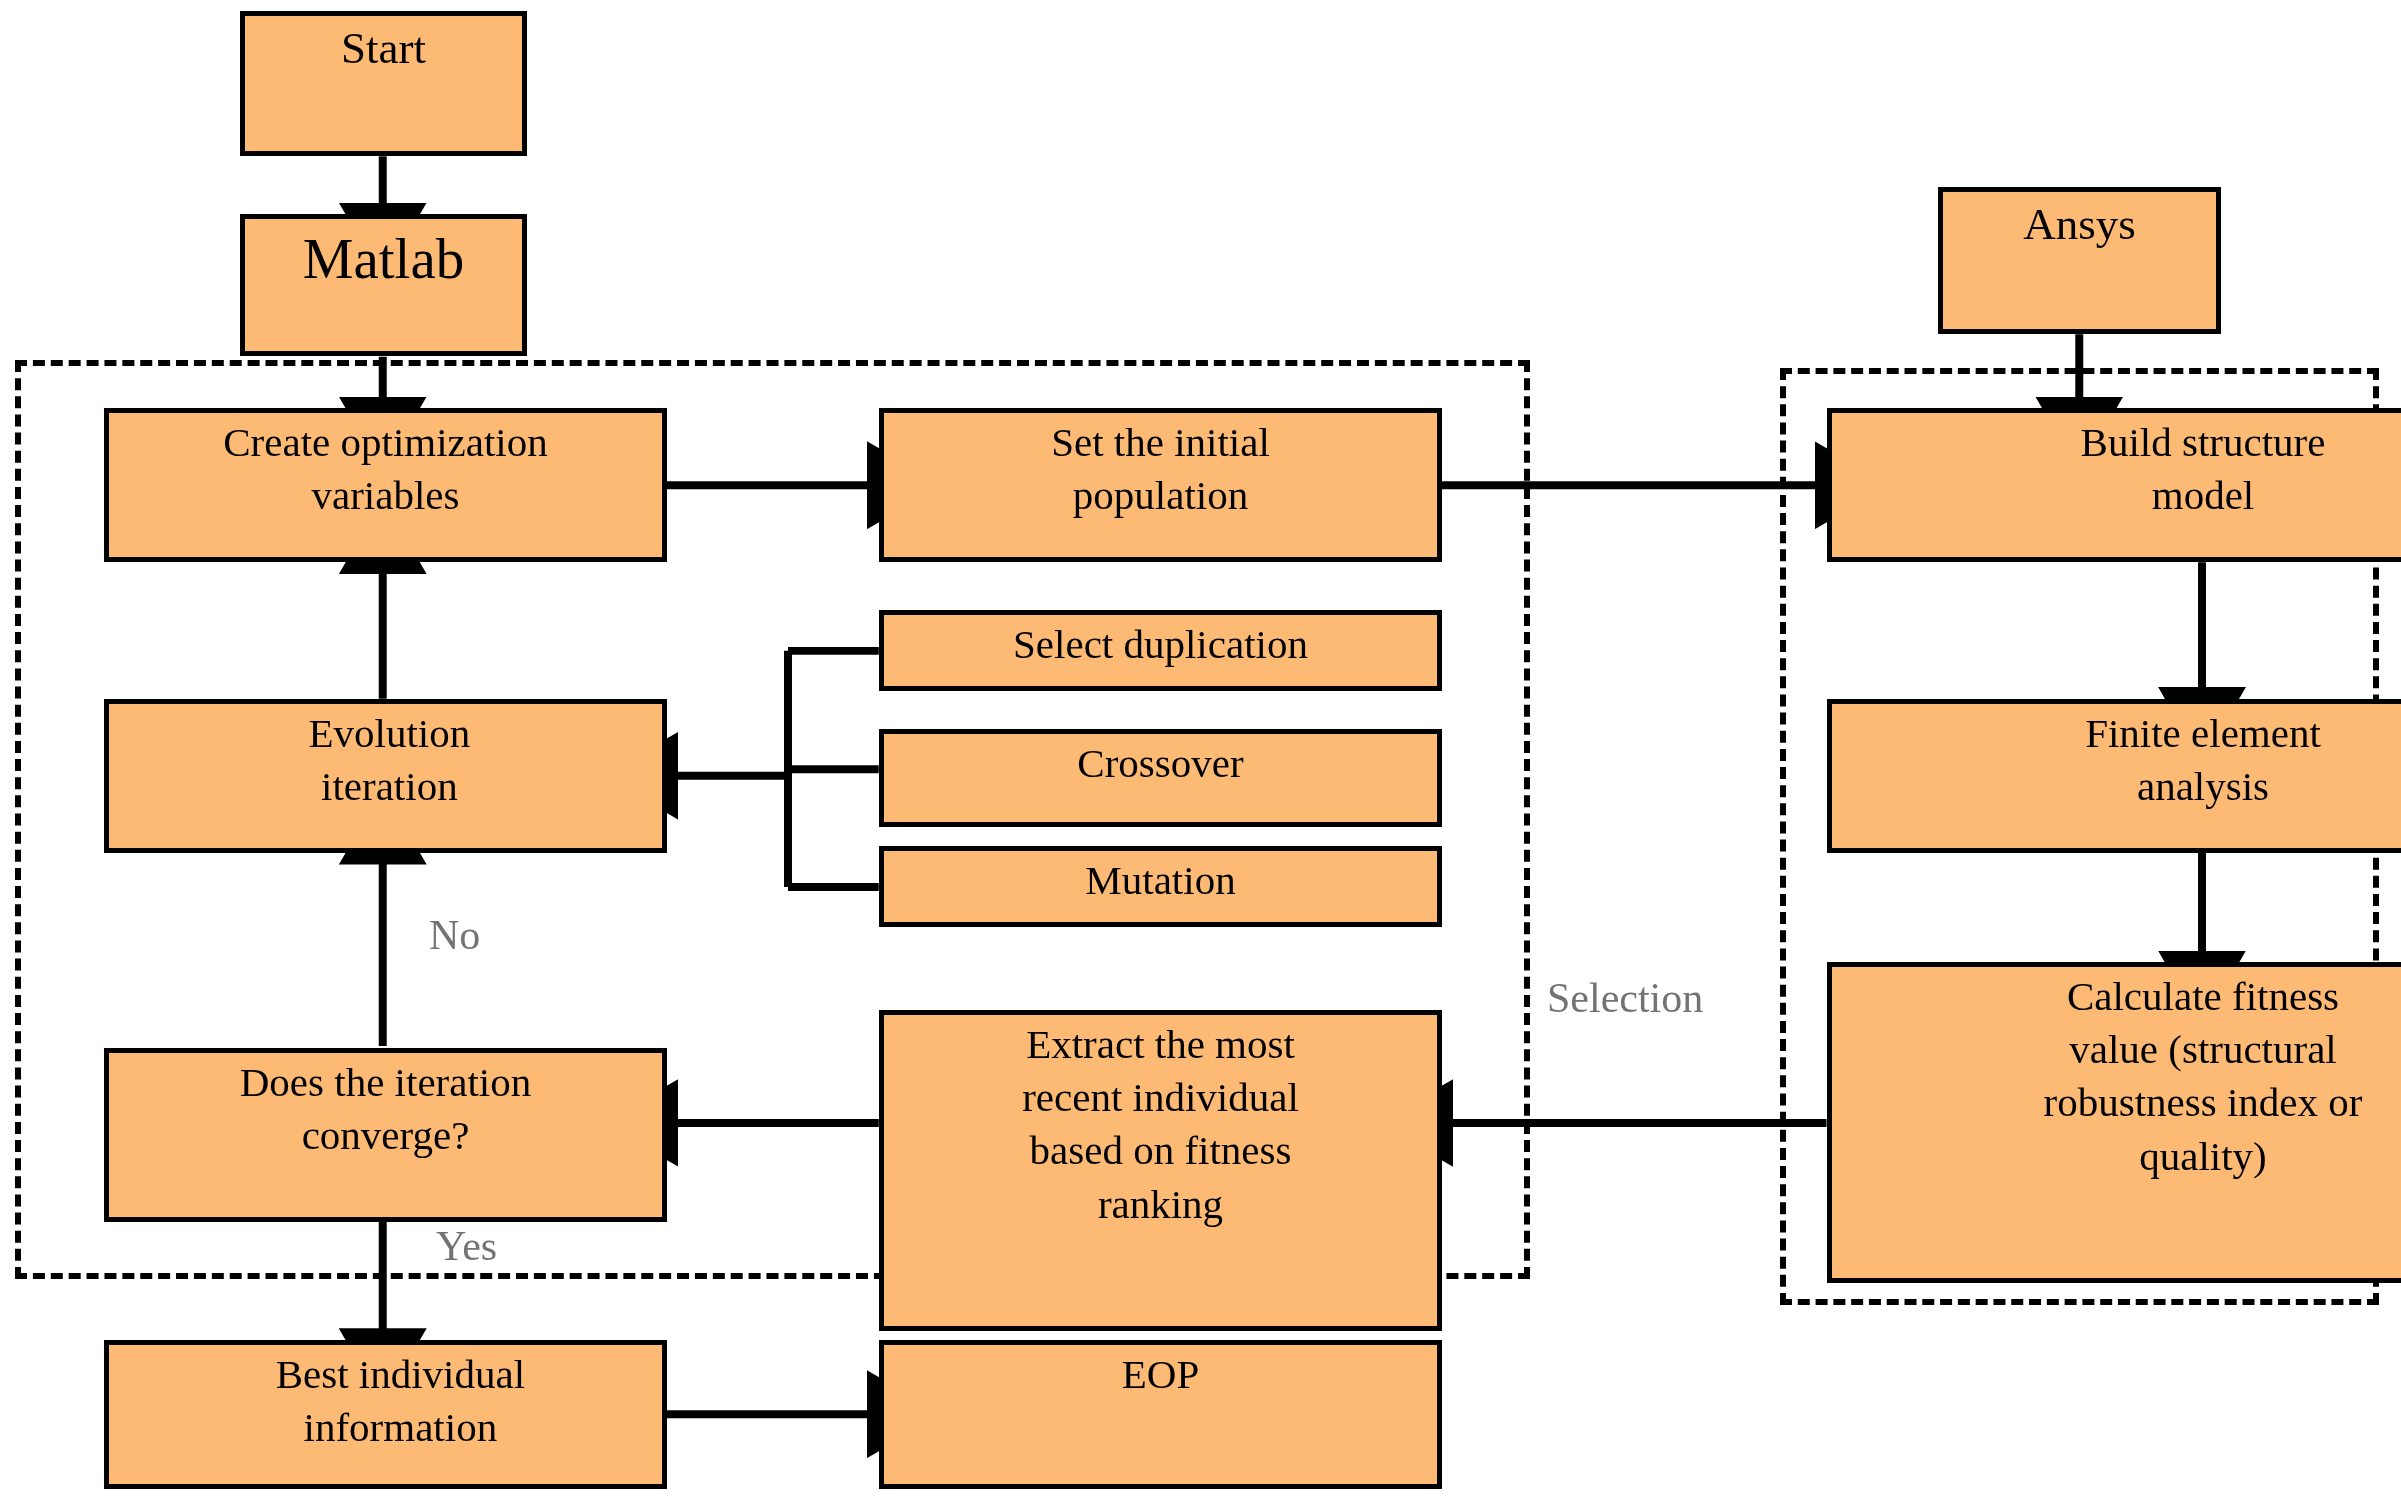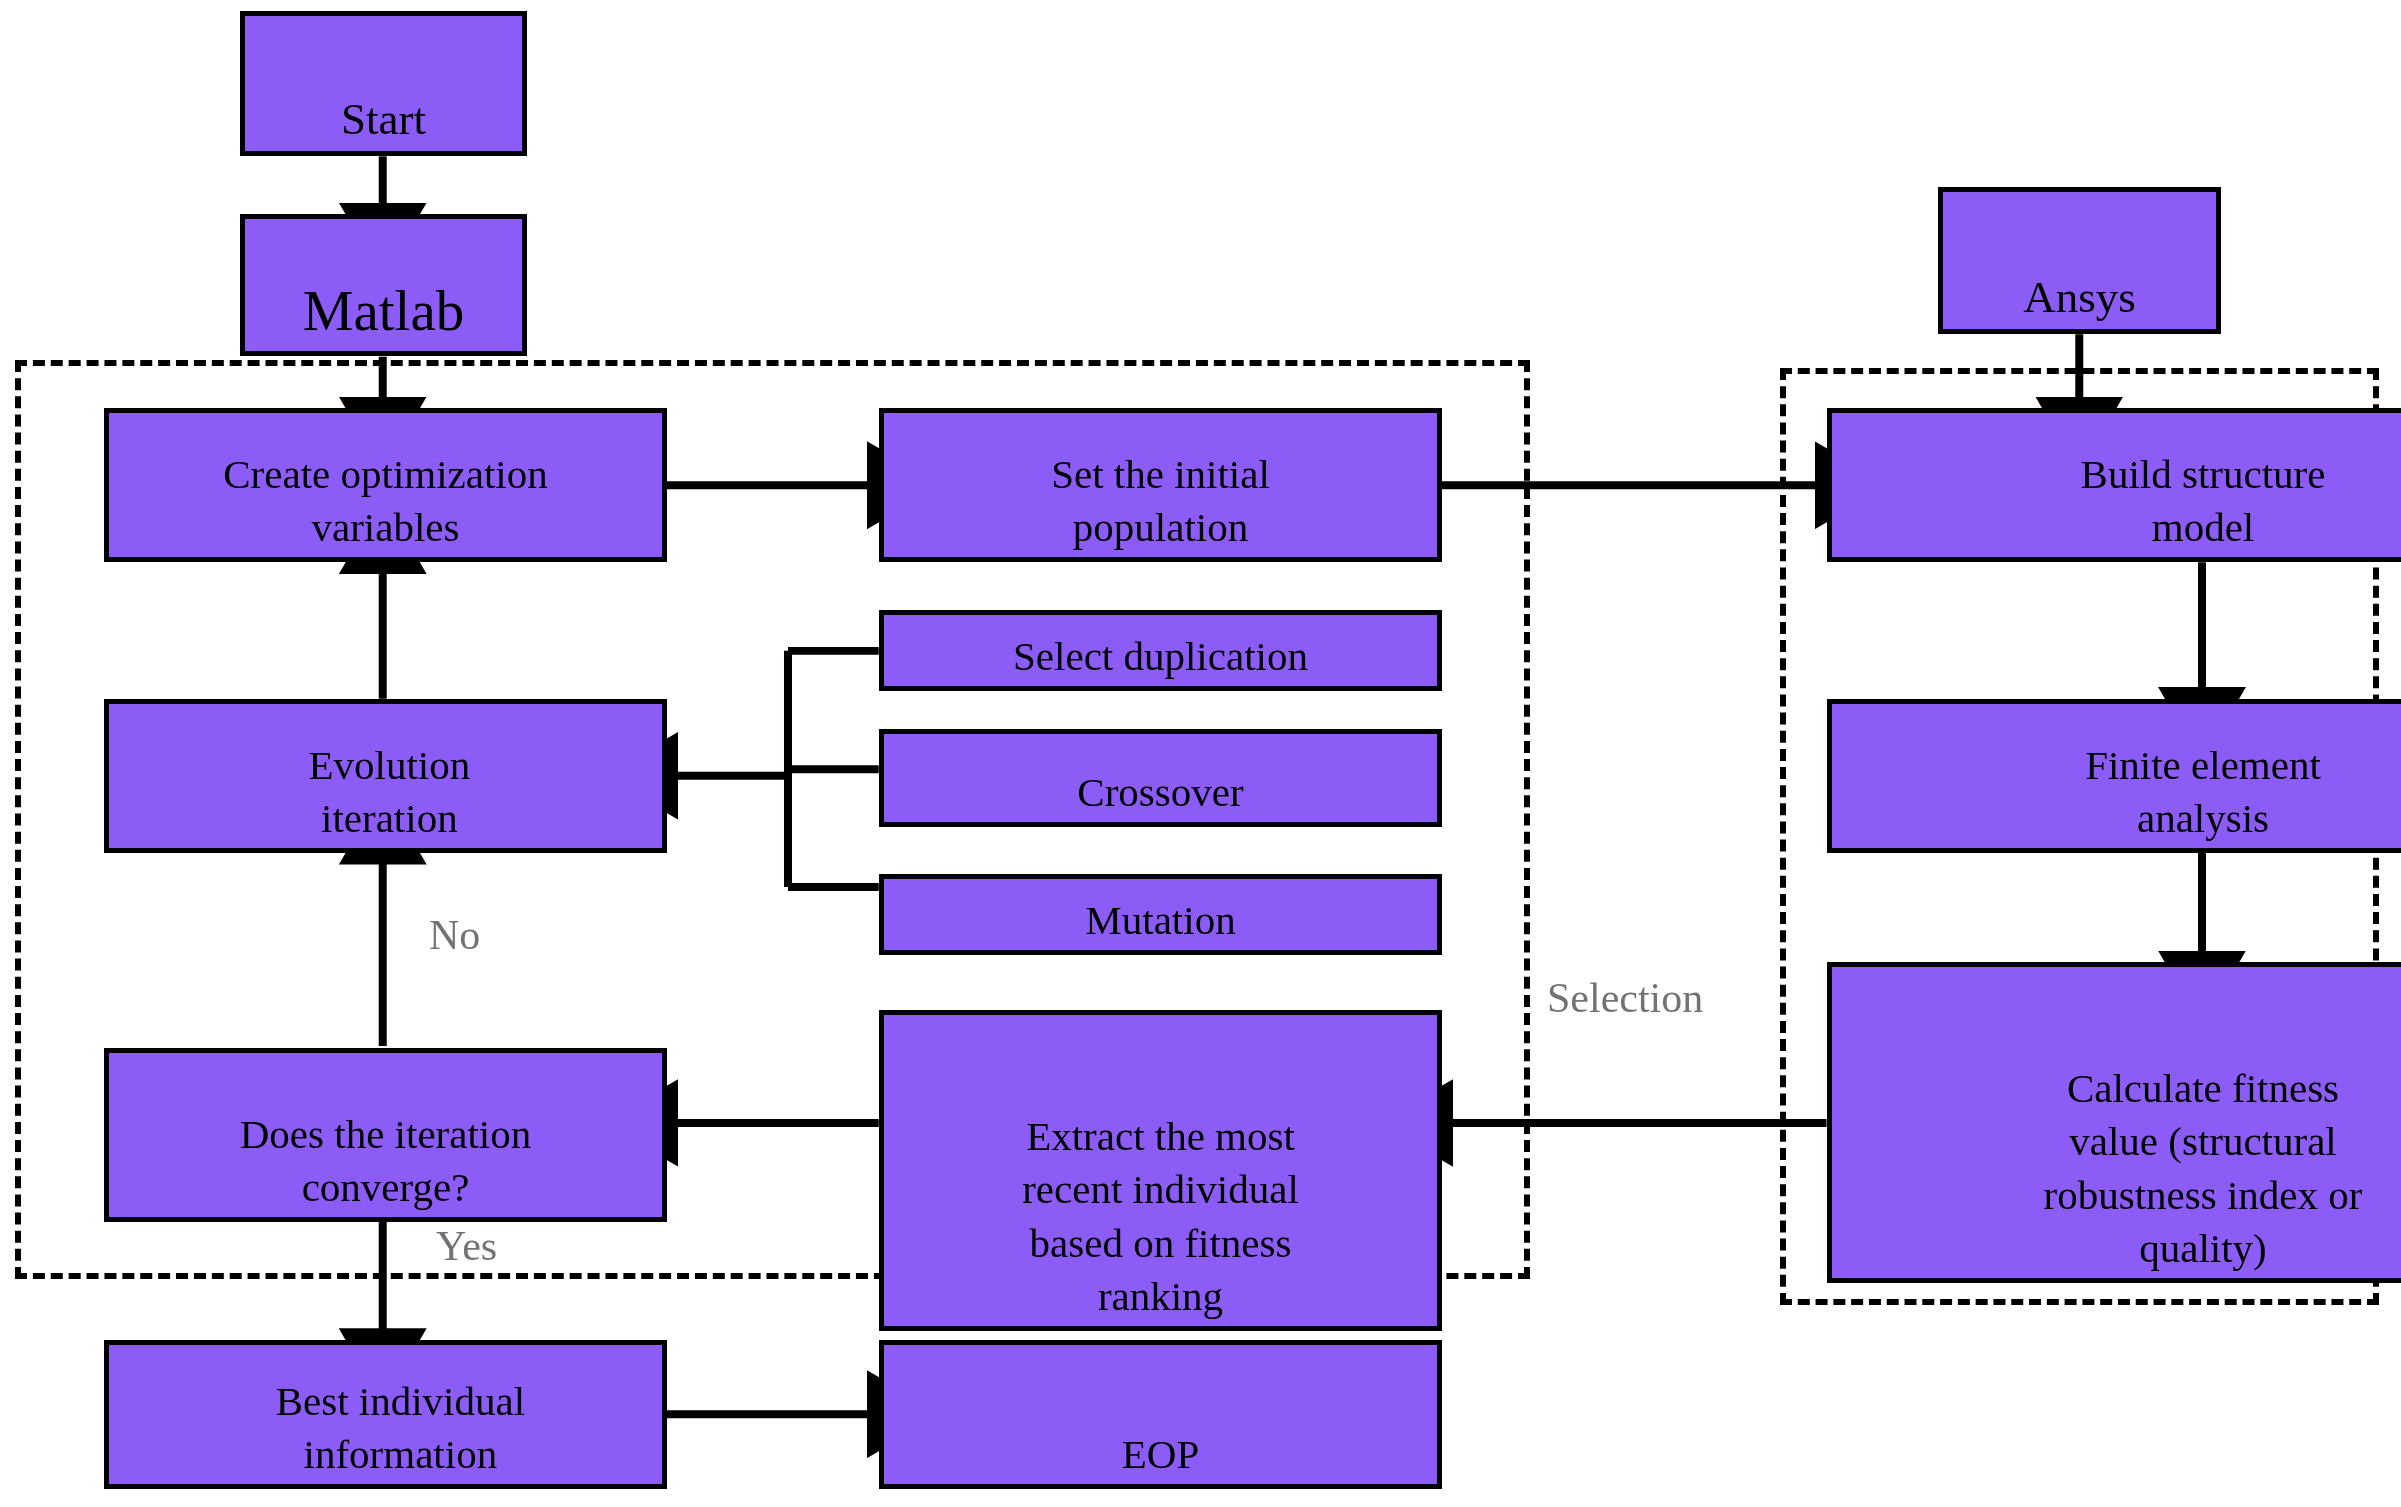--- a/index.html
+++ b/index.html
@@ -19,23 +19,23 @@
     position: absolute;
     left: 0;
     top: 0;
     width: 2401px;
     height: 1508px;
   }
   .node-box {
     position: absolute;
     box-sizing: border-box;
     border: 5.1px solid #000000;
-    background: #8b5cf6;
+    background: #fdba74;
     display: flex;
-    align-items: flex-end;
+    align-items: flex-start;
     justify-content: center;
     text-align: center;
     color: #000000;
     line-height: 1.30;
     padding: 2.9px 7.3px;
   }
   .node-label {
     display: block;
     width: 100%;
     white-space: pre-line;
@@ -138,21 +138,21 @@
   </div>
 
   <div class="node-box" style="left:879px; top:610px; width:563px; height:81px;">
     <span class="node-label">Select duplication</span>
   </div>
 
   <div class="node-box" style="left:879px; top:729px; width:563px; height:98px;">
     <span class="node-label">Crossover</span>
   </div>
 
-  <div class="node-box" style="left:879px; top:846px; width:563px; height:81px;margin-top:28px;">
+  <div class="node-box" style="left:879px; top:846px; width:563px; height:81px;">
     <span class="node-label">Mutation</span>
   </div>
 
   <div class="node-box" style="left:104px; top:699px; width:563px; height:154px;padding-left:15px;">
     <span class="node-label">Evolution
 iteration</span>
   </div>
 
   <div class="node-box" style="left:1827px; top:699px; width:752px; height:154px;">
     <span class="node-label">Finite element

